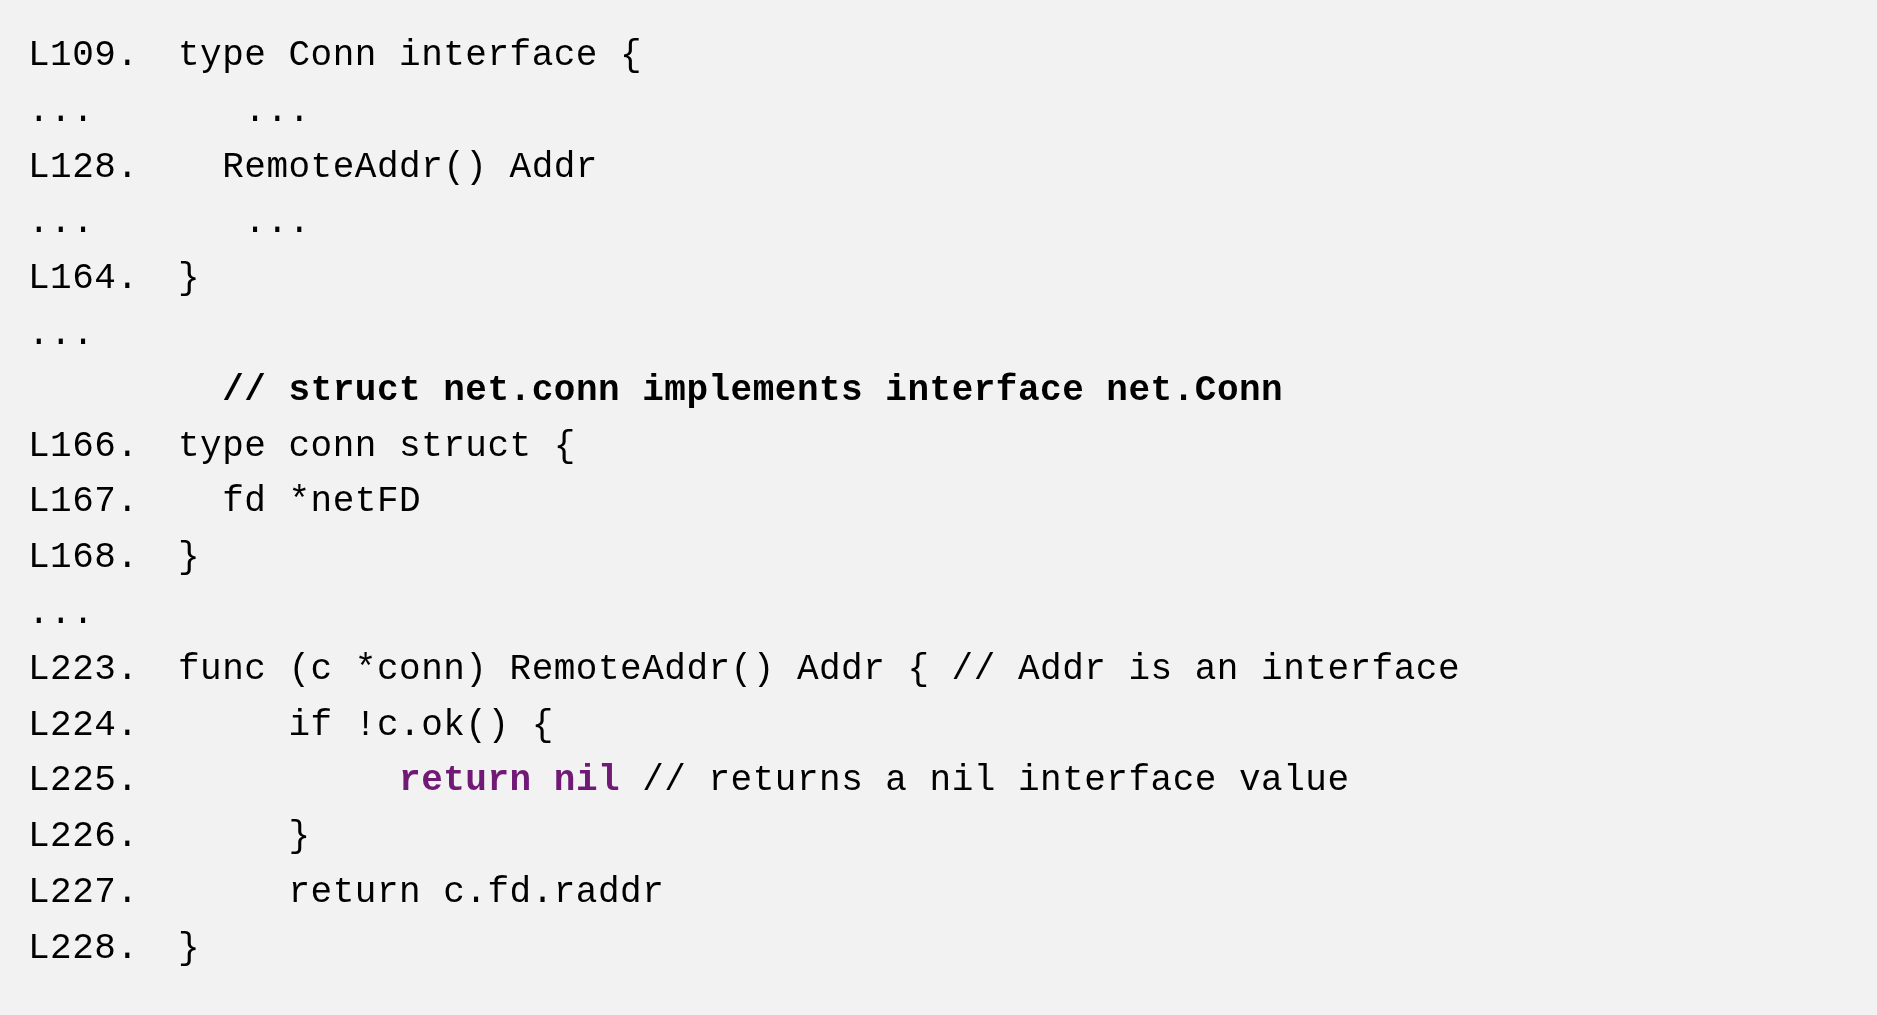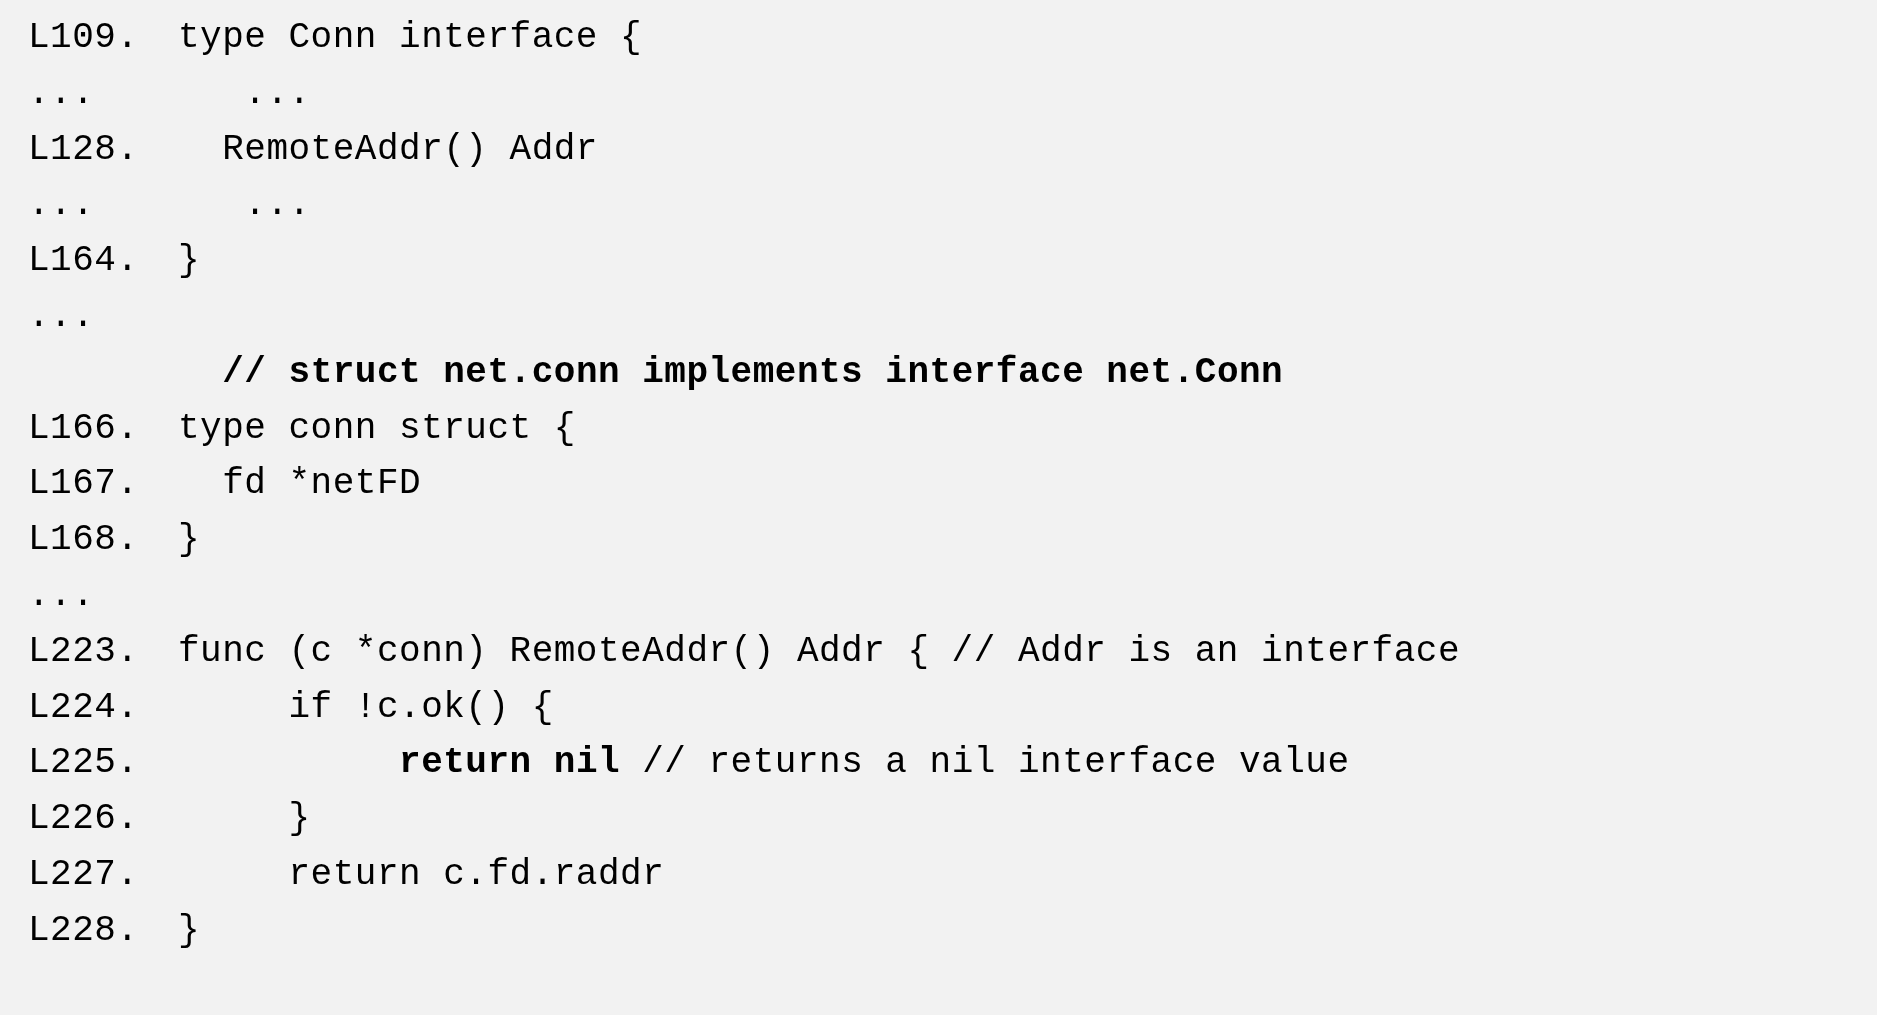--- a/index.html
+++ b/index.html
@@ -8,39 +8,39 @@
     width: 1877px;
     height: 1015px;
     background: #f2f2f2;
     font-family: "Courier New", Courier, monospace;
     font-size: 36px;
     line-height: 1.55;
     color: #000;
     overflow: hidden;
   }
   .code-block {
-    padding: 10px 28px;
+    padding: 28px 28px;
     white-space: pre;
     letter-spacing: 0.5px;
   }
   .line {
     display: block;
   }
   .gutter {
     display: inline-block;
     width: 150px;
     vertical-align: top;
   }
   .code {
     display: inline;
   }
   .bold {
     font-weight: bold;
   }
   .red {
-    color: #000000;
+    color: #701a75;
     font-weight: bold;
   }
 </style>
 </head>
 <body>
 
 <div class="code-block" id="code-root"><span class="line"><span class="gutter">L109.</span><span class="code"><span>type Conn interface {</span></span></span><span class="line"><span class="gutter">...</span><span class="code"><span>   ...</span></span></span><span class="line"><span class="gutter">L128.</span><span class="code"><span>  RemoteAddr() Addr</span></span></span><span class="line"><span class="gutter">...</span><span class="code"><span>   ...</span></span></span><span class="line"><span class="gutter">L164.</span><span class="code"><span>}</span></span></span><span class="line"><span class="gutter">...</span><span class="code"><span></span></span></span><span class="line"><span class="gutter"></span><span class="code"><span class="bold">  // </span><span class="bold">struct net.conn implements interface net.Conn</span></span></span><span class="line"><span class="gutter">L166.</span><span class="code"><span>type conn struct {</span></span></span><span class="line"><span class="gutter">L167.</span><span class="code"><span>  fd *netFD</span></span></span><span class="line"><span class="gutter">L168.</span><span class="code"><span>}</span></span></span><span class="line"><span class="gutter">...</span><span class="code"><span></span></span></span><span class="line"><span class="gutter">L223.</span><span class="code"><span>func (c *conn) RemoteAddr() Addr { // Addr is an interface</span></span></span><span class="line"><span class="gutter">L224.</span><span class="code"><span>     if !c.ok() {</span></span></span><span class="line"><span class="gutter">L225.</span><span class="code"><span>          </span><span class="red">return nil</span><span> // returns a nil interface value</span></span></span><span class="line"><span class="gutter">L226.</span><span class="code"><span>     }</span></span></span><span class="line"><span class="gutter">L227.</span><span class="code"><span>     return c.fd.raddr</span></span></span><span class="line"><span class="gutter">L228.</span><span class="code"><span>}</span></span></span></div>
 
 </body></html>

